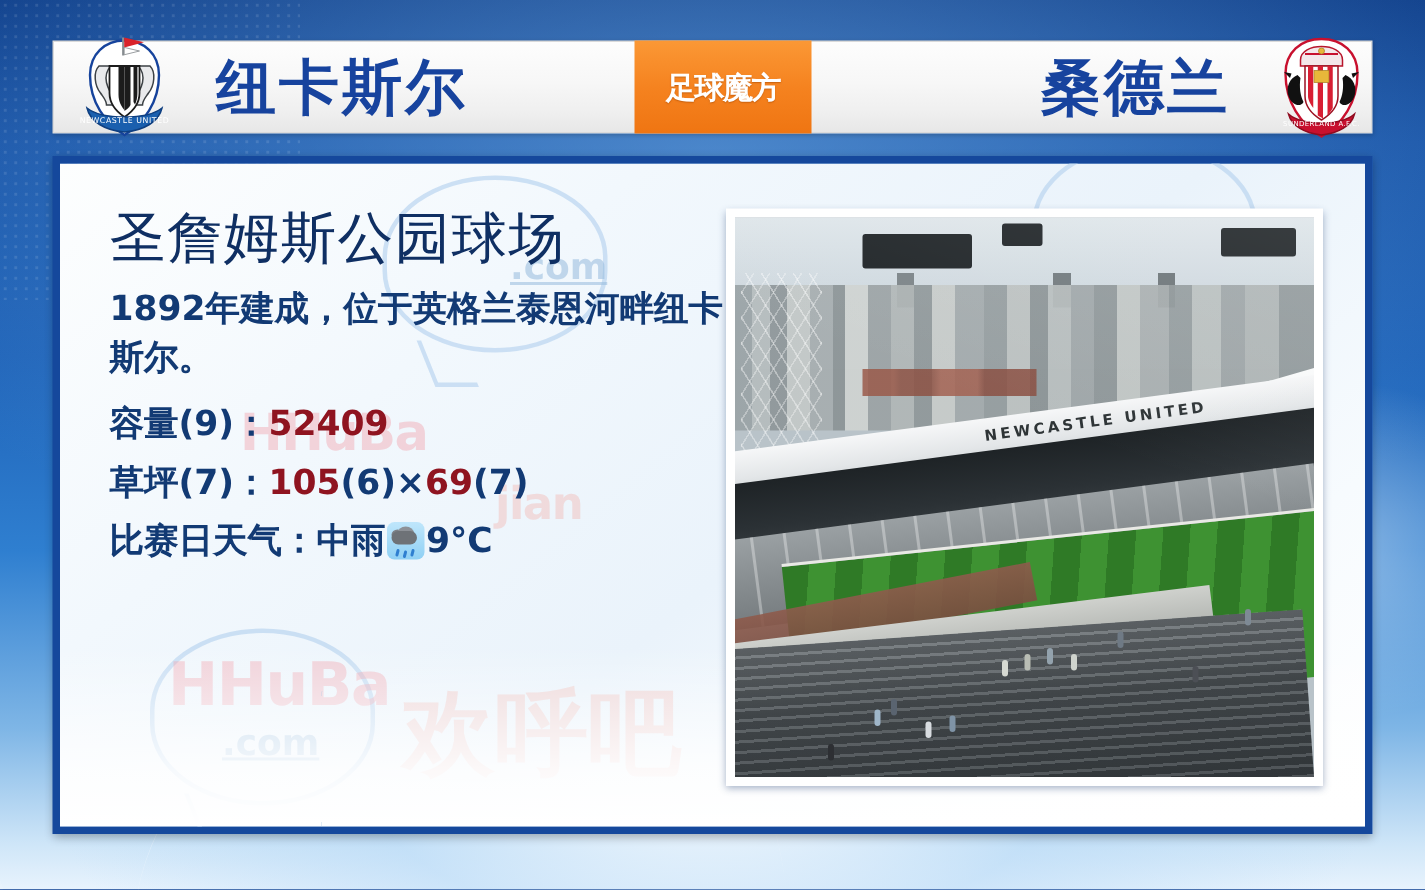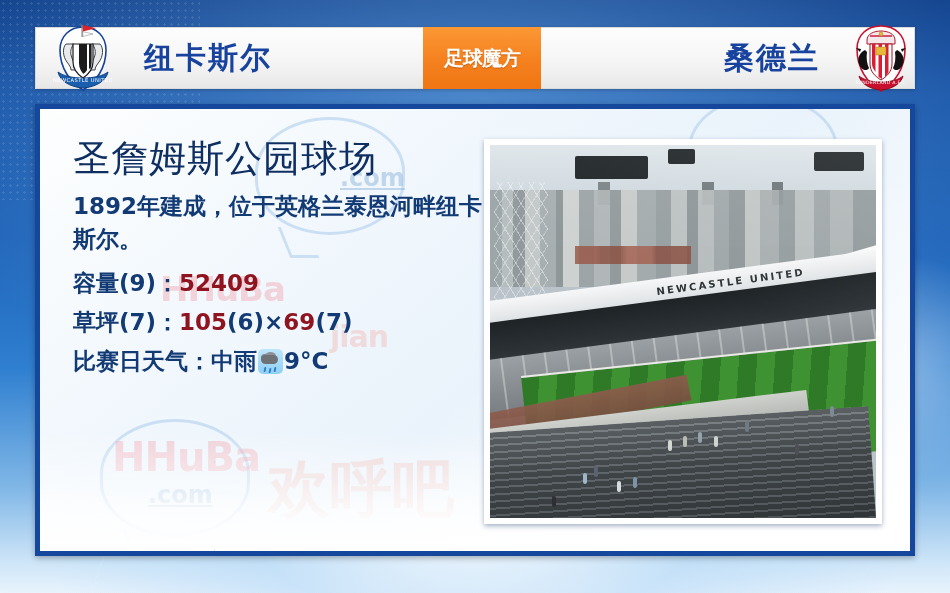--- a/index.html
+++ b/index.html
@@ -47,21 +47,21 @@
     position:absolute; left:35px; top:27px; width:880px; height:62px;
     background:linear-gradient(180deg,#fdfdfd 0%,#f7f7f7 45%,#efefef 78%,#e7e7e7 100%);
     border:1px solid #dadada;
     display:flex; align-items:center;
     box-shadow:0 1px 3px rgba(0,0,0,.22);
   }
   .team-side { flex:1; display:flex; align-items:center; height:100%; }
   .team-side.left { justify-content:flex-start; padding-left:14px; }
   .team-side.right { justify-content:flex-end; padding-right:0; }
   .team-name {
-    font-size:30px; font-weight:bold; color:#17439e;
+    font-size:40px; font-weight:bold; color:#17439e;
     letter-spacing:2px; font-family:"DejaVu Sans",sans-serif;
   }
   .team-side.left .team-name { margin-left:28px; }
   .team-side.right .team-name { margin-right:28px; }
 
   .crest { width:66px; height:72px; position:relative; flex:0 0 auto; }
 
   .center-logo {
     flex:0 0 auto; width:118px; height:62px;
     background:linear-gradient(180deg,#fb9835 0%,#f5821f 52%,#ef7512 100%);

